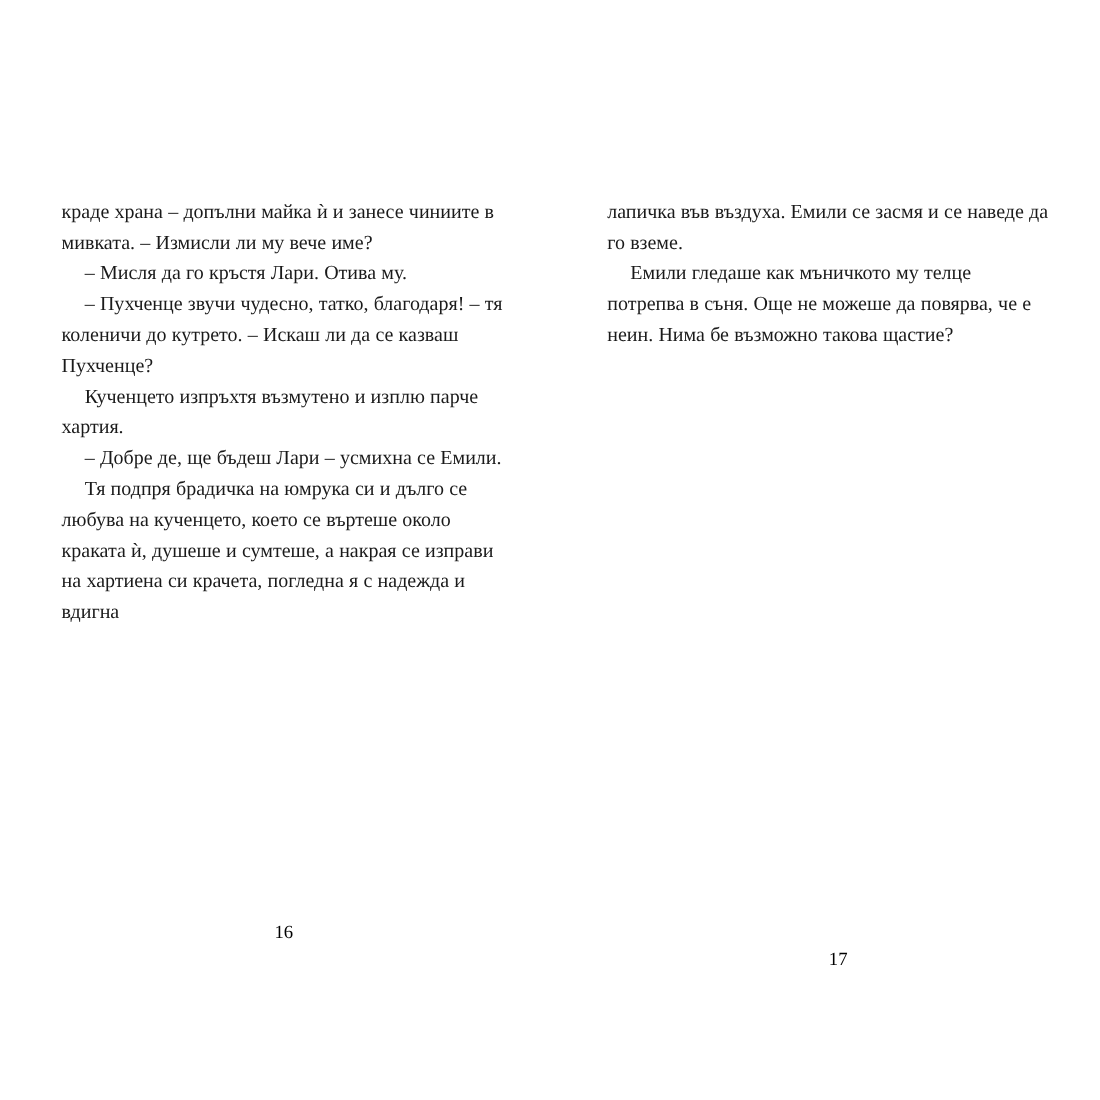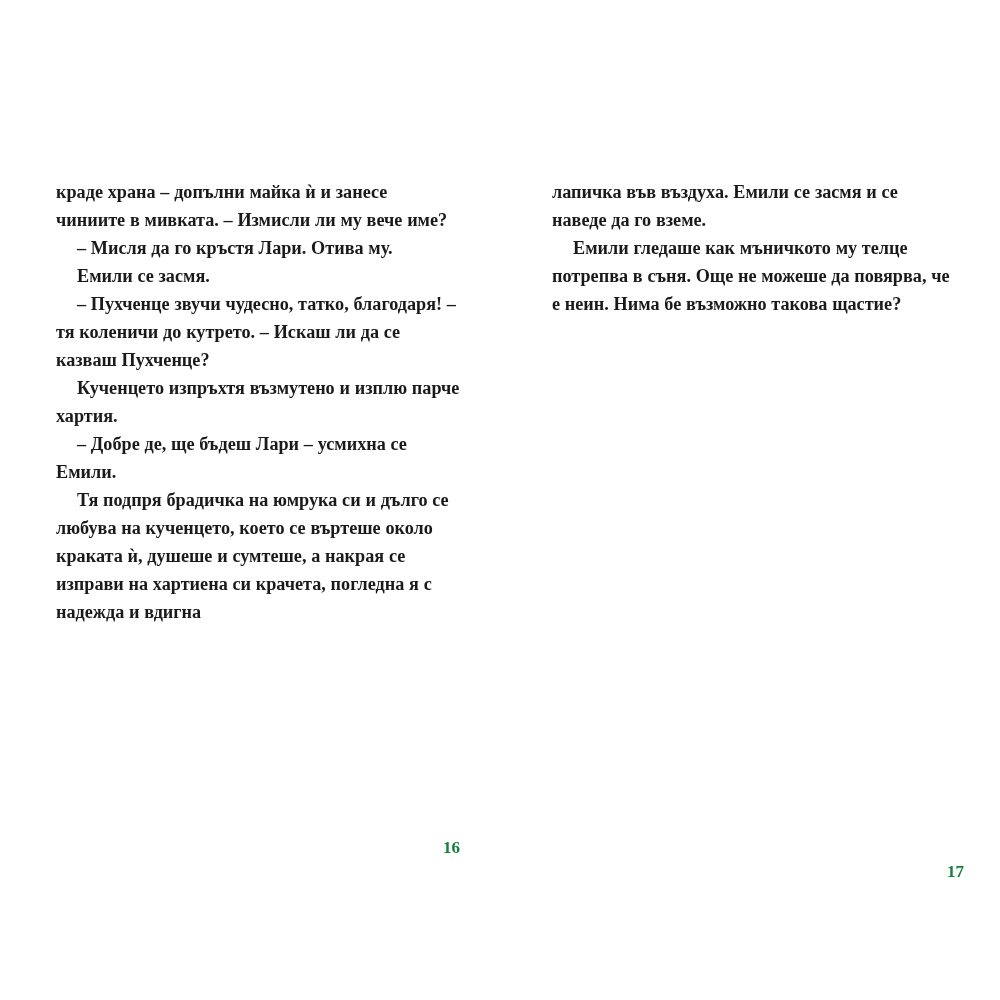--- a/index.html
+++ b/index.html
@@ -13,21 +13,20 @@
     font-family: "Liberation Serif", "DejaVu Serif", serif;
     color: #1a1a1a;
     overflow: hidden;
   }
 
   .spread {
     position: relative;
     width: 1000px;
     height: 1000px;
     background: #ffffff;
-    font-weight: bold;
   }
 
   .page {
     position: absolute;
     top: 178px;
     width: 404px;
   }
 
   .page-left  { left: 56px; }
   .page-right { left: 552px; }
@@ -49,38 +48,37 @@
 
   
   .para.cont {
     text-indent: 0;
   }
 
   .folio {
     position: absolute;
     top: 836px;
     width: 404px;
-    text-align: right;
+    text-align: center;
     font-size: 17px;
     line-height: 24px;
-    color: #15803d;
+    color: #000000;
   }
   .folio-left  { left: 56px; }
   .folio-right { left: 560px; margin-top: 24px; }
 </style>
 </head>
 <body>
 
 <div class="spread">
 
   <div class="page page-left">
     <div class="textblock">
       <p class="para cont">краде храна – допълни майка ѝ и занесе чиниите в мивката. – Измисли ли му вече име?</p>
       <p class="para">– Мисля да го кръстя Лари. Отива му.</p>
-      <p class="para">Емили се засмя.</p>
       <p class="para">– Пухченце звучи чудесно, татко, благодаря! – тя коленичи до кутрето. – Искаш ли да се казваш Пухченце?</p>
       <p class="para">Кученцето изпръхтя възмутено и изплю парче хартия.</p>
       <p class="para">– Добре де, ще бъдеш Лари – усмихна се Емили.</p>
       <p class="para">Тя подпря брадичка на юмрука си и дълго се любува на кученцето, което се въртеше около краката ѝ, душеше и сумтеше, а накрая се изправи на хартиена си крачета, погледна я с надежда и вдигна</p>
     </div>
   </div>
 
   <div class="folio folio-left">16</div>
 
   <div class="page page-right">

